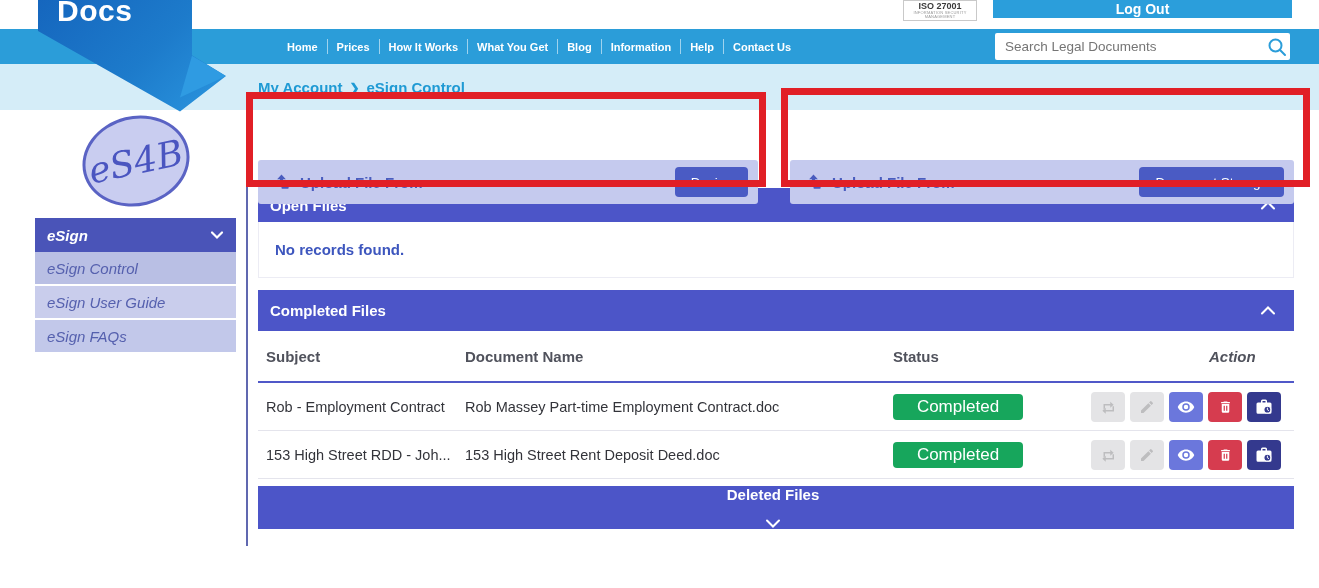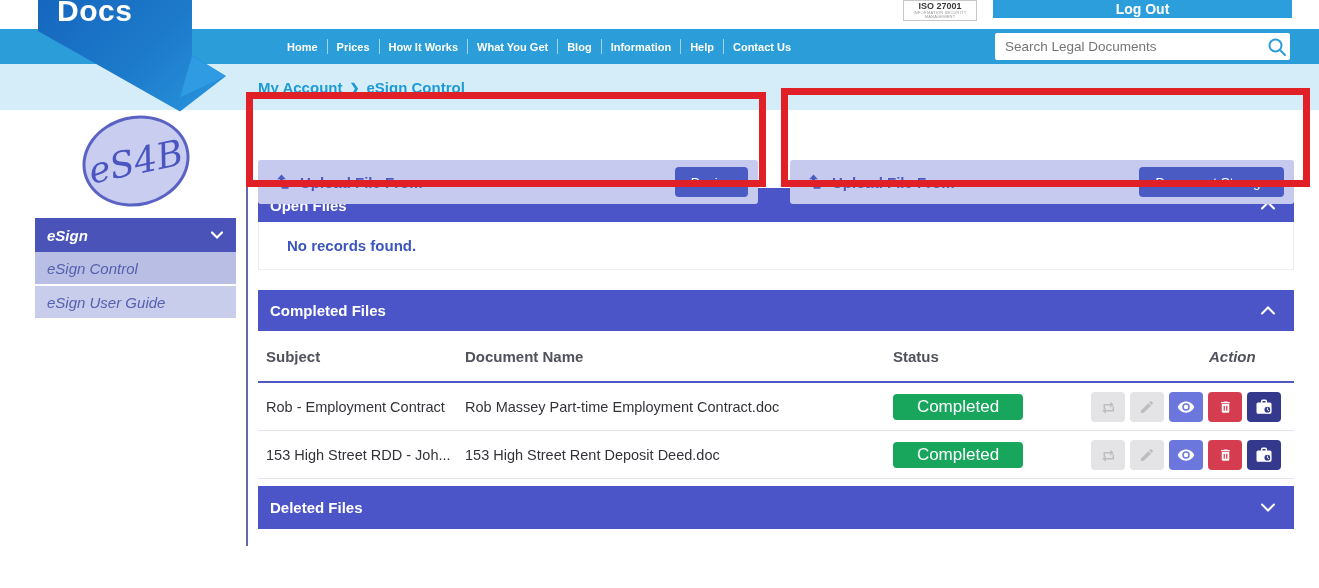--- a/index.html
+++ b/index.html
@@ -92,22 +92,22 @@
   
   .section { position:absolute; left:258px; width:1036px; }
   .sec-header {
     background:#4c55c8; color:#fff; font-weight:bold; font-size:15px;
     display:flex; align-items:center; justify-content:space-between;
     padding:0 18px 0 12px; cursor:pointer;
   }
   .open-sec { top:188px; }
   .open-sec .sec-header { height:34px; }
   .open-body {
-    height:48px; background:#fff; border:1px solid #ececf4; border-top:none;
-    display:flex; align-items:center; padding-left:28px;
+    height:56px; background:#fff; border:1px solid #ececf4; border-top:none;
+    display:flex; align-items:center; padding-left:16px;
     color:#3d56be; font-size:15px; font-weight:bold;
   }
   .completed-sec { top:290px; }
   .completed-sec .sec-header { height:41px; }
   .tbl-head {
     height:52px; background:#fff; border-bottom:2px solid #5058c8;
     position:relative; font-weight:bold; font-size:15px; color:#50525c;
   }
   .tbl-row { height:48px; background:#fff; border-bottom:1px solid #e4e4ec; position:relative; font-size:14.5px; color:#33343a; }
   .col-subject { position:absolute; left:8px;  top:50%; transform:translateY(-50%); width:195px; white-space:nowrap; overflow:hidden; }
@@ -121,21 +121,21 @@
   }
   .act-btn {
     width:34px; height:30px; border:none; border-radius:4px; cursor:pointer;
     display:flex; align-items:center; justify-content:center; padding:0;
   }
   .act-btn.disabled { background:#e4e4e6; cursor:default; }
   .act-btn.view { background:#6b77dc; }
   .act-btn.del  { background:#d63c4f; }
   .act-btn.store{ background:#34398e; }
   .deleted-sec { top:486px; }
-  .deleted-sec .sec-header { height:43px; }
+  .deleted-sec .sec-header { height:43px;flex-direction:column; }
   svg { display:block; }
 </style>
 </head>
 <body>
 
 <div class="iso-badge">
   <span class="iso-title">ISO 27001</span>
   <span class="iso-sub">INFORMATION SECURITY</span>
   <span class="iso-sub">MANAGEMENT</span>
 </div>
@@ -195,20 +195,23 @@
       <svg width="14" height="10" viewBox="0 0 14 10">
           <polyline points="2,2.5 7,7.5 12,2.5" fill="none" stroke="#fff" stroke-width="2.2" stroke-linecap="round"></polyline>
         </svg>
     </span>
   </div>
   <div class="side-item active">
     <span>eSign Control</span>
   </div>
   <div class="side-item alt1">
     <span>eSign User Guide</span>
+  </div>
+  <div class="side-item alt2">
+    <span>eSign FAQs</span>
   </div>
 </div>
 <div class="v-divider"></div>
 
 <div class="upload-bar left">
   <span>
     <svg width="19" height="19" viewBox="0 0 24 24" fill="#4a5cbe">
       <path d="M12 2l5.5 6H14v7h-4V8H6.5L12 2z"></path>
       <rect x="12" y="16" width="9" height="4" rx="1"></rect>
     </svg>

